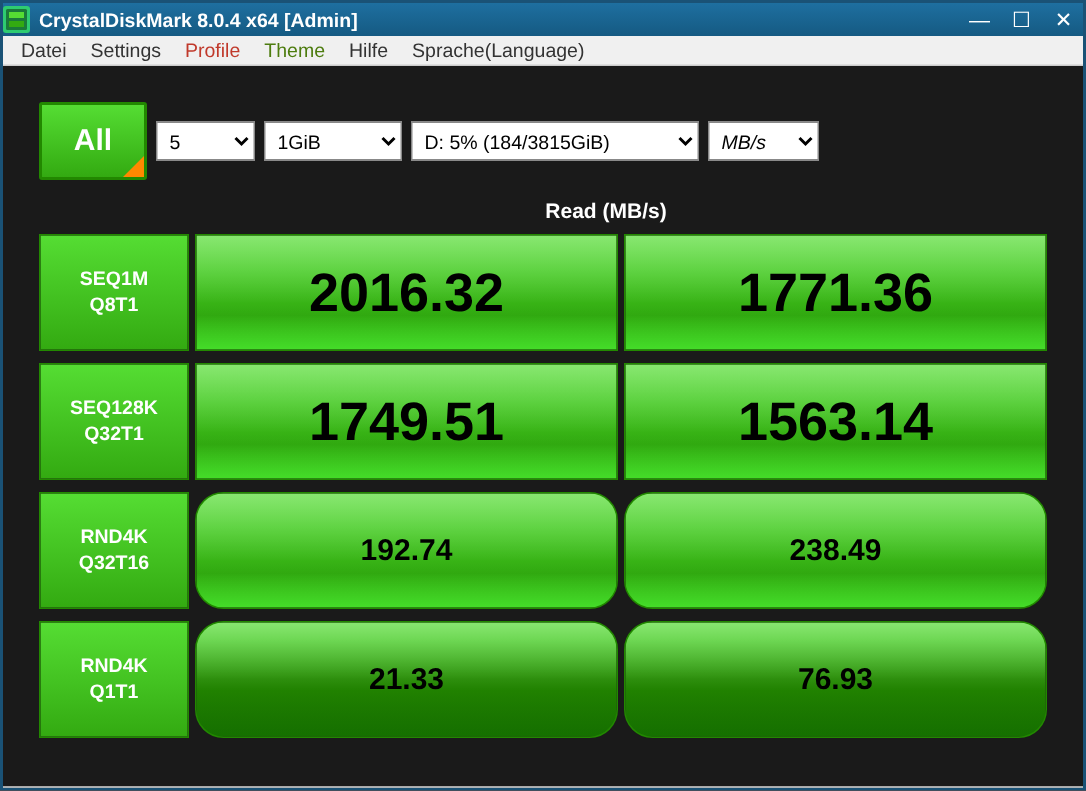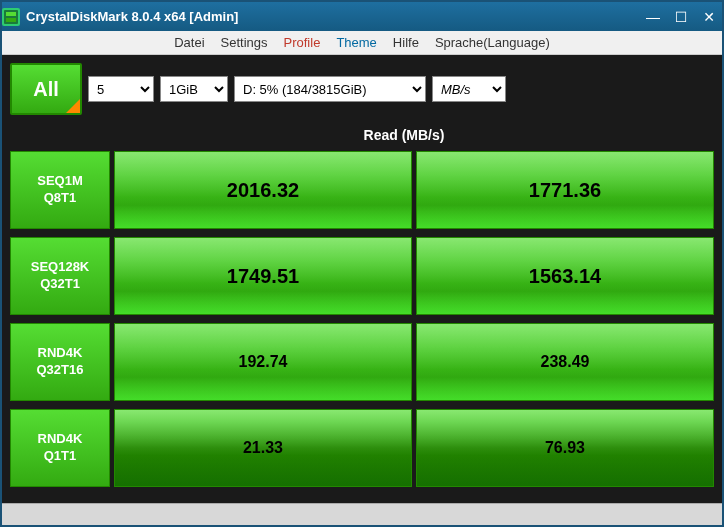--- a/index.html
+++ b/index.html
@@ -63,36 +63,35 @@
       justify-content: center;
     }
     
     .menu-bar {
       background: #f0f0f0;
       height: 26px;
       display: flex;
       align-items: center;
       padding: 0 4px;
       border-bottom: 1px solid #ccc;
-      justify-content: center;
     }
     .menu-item {
       padding: 2px 8px;
       font-size: 13px;
       color: #333;
       cursor: pointer;
       border-radius: 2px;
     }
     .menu-item.profile { color: #c0392b; }
-    .menu-item.theme { color: #0369a1; }
+    .menu-item.theme { color: #4d7c0f; }
     
     .main-content {
       flex: 1;
       background: #1a1a1a;
-      padding: 8px;
+      padding: 24px;
       display: flex;
       flex-direction: column;
       gap: 4px;
     }
     
     .controls-row {
       display: flex;
       align-items: center;
       gap: 6px;
       margin-bottom: 4px;
@@ -127,21 +126,21 @@
       border: 1px solid #888;
       font-size: 13px;
       height: 26px;
       cursor: pointer;
       padding: 0 4px;
     }
     .select-runs {
       width: 66px;
     }
     .select-size {
-      width: 68px;
+      width: 92px;
     }
     .select-drive {
       width: 192px;
     }
     .select-unit {
       width: 74px;
       font-style: italic;
     }
     
     .header-row {
@@ -183,41 +182,42 @@
       flex-shrink: 0;
     }
     .data-cell {
       flex: 1;
       background: linear-gradient(to bottom, #55dd33 0%, #44cc22 30%, #33aa11 70%, #55ee33 100%);
       border: 1px solid #228800;
       display: flex;
       align-items: center;
       justify-content: center;
       color: black;
-      font-size: 20px;
+      font-size: 36px;
       font-weight: bold;
       position: relative;
       overflow: hidden;
     }
     .data-cell::before {
       content: '';
       position: absolute;
       left: 0;
       top: 0;
       width: 100%;
       height: 100%;
       background: linear-gradient(to bottom, 
         rgba(255,255,255,0.3) 0%,
         rgba(255,255,255,0.1) 40%,
         rgba(0,0,0,0.0) 60%,
         rgba(0,150,0,0.2) 100%
       );
     }
     .data-cell.small-value {
-      font-size: 16px;
+      font-size: 20px;
+      border-radius: 19px;
     }
     .data-cell-value {
       position: relative;
       z-index: 1;
     }
     
     .data-row.last-row .data-cell {
       background: linear-gradient(to bottom, #55dd33 0%, #44cc22 15%, #228800 50%, #1a6600 100%);
     }
     .spacer {

